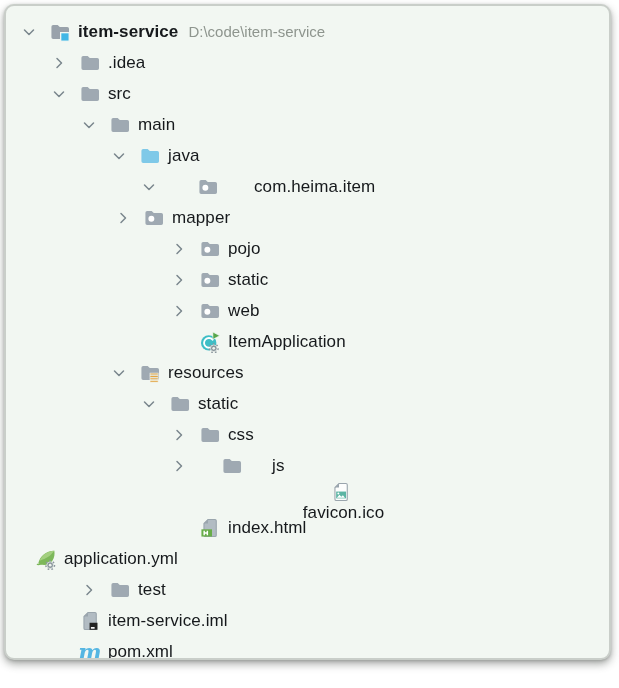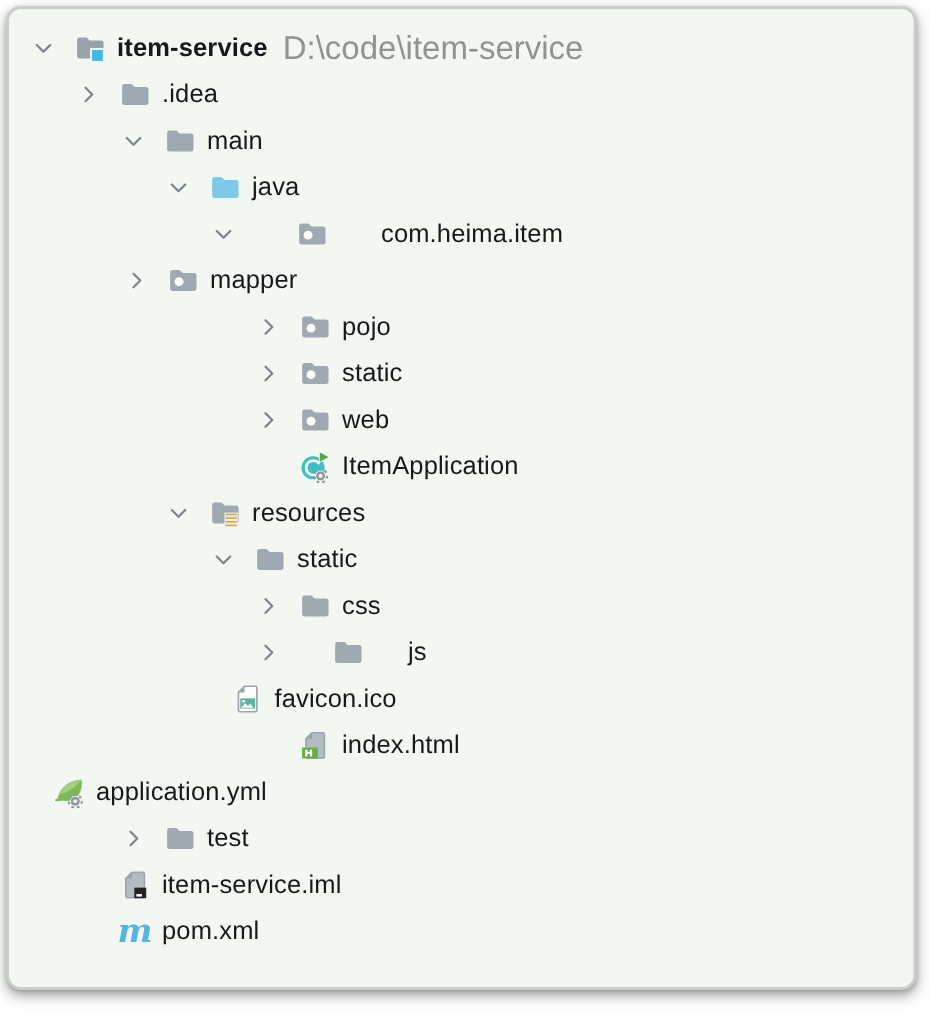--- a/index.html
+++ b/index.html
@@ -46,21 +46,21 @@
   }
   .label {
     margin-left: 6px;
     font-size: 17px;
     color: #16191c;
     letter-spacing: .1px;
   }
   .label.bold { font-weight: 700; }
   .path {
     margin-left: 10px;
-    font-size: 22px;
+    font-size: 15px;
     color: #8e958e;
   }
   .maven-m {
     font-family: "DejaVu Serif", serif;
     font-style: italic;
     font-weight: 700;
     font-size: 22px;
     line-height: 20px;
     color: #55b6e2;
   }
@@ -91,20 +91,33 @@
             <path d="M7 4.5 L11.5 9 L7 13.5" fill="none" stroke="#7a868d" stroke-width="1.5" stroke-linecap="round" stroke-linejoin="round"></path>
           </svg>
         </span>
         <span class="icon">
           <svg width="22" height="22" viewBox="0 0 20 20">
             <path d="M2.2 5.2 q0-1.6 1.6-1.6 h4.1 l1.9 1.9 h6.8 q1.6 0 1.6 1.6 v7.6 q0 1.6-1.6 1.6 H3.8 q-1.6 0-1.6-1.6 z" fill="#9fa9b2"></path>
           </svg>
         </span>
         <span class="label">.idea</span>
       </div>
+      <div class="row" style="padding-left: 44px;">
+        <span class="chevron">
+          <svg width="18" height="18" viewBox="0 0 18 18">
+            <path d="M4.5 7 L9 11.5 L13.5 7" fill="none" stroke="#7a868d" stroke-width="1.5" stroke-linecap="round" stroke-linejoin="round"></path>
+          </svg>
+        </span>
+        <span class="icon">
+          <svg width="22" height="22" viewBox="0 0 20 20">
+            <path d="M2.2 5.2 q0-1.6 1.6-1.6 h4.1 l1.9 1.9 h6.8 q1.6 0 1.6 1.6 v7.6 q0 1.6-1.6 1.6 H3.8 q-1.6 0-1.6-1.6 z" fill="#9fa9b2"></path>
+          </svg>
+        </span>
+        <span class="label">src</span>
+      </div>
       <div class="row" style="padding-left: 74px;">
         <span class="chevron">
           <svg width="18" height="18" viewBox="0 0 18 18">
             <path d="M4.5 7 L9 11.5 L13.5 7" fill="none" stroke="#7a868d" stroke-width="1.5" stroke-linecap="round" stroke-linejoin="round"></path>
           </svg>
         </span>
         <span class="icon">
           <svg width="22" height="22" viewBox="0 0 20 20">
             <path d="M2.2 5.2 q0-1.6 1.6-1.6 h4.1 l1.9 1.9 h6.8 q1.6 0 1.6 1.6 v7.6 q0 1.6-1.6 1.6 H3.8 q-1.6 0-1.6-1.6 z" fill="#9fa9b2"></path>
           </svg>
@@ -131,21 +144,21 @@
           </svg>
         </span>
         <span class="icon">
           <svg width="22" height="22" viewBox="0 0 20 20">
             <path d="M2.2 5.2 q0-1.6 1.6-1.6 h4.1 l1.9 1.9 h6.8 q1.6 0 1.6 1.6 v7.6 q0 1.6-1.6 1.6 H3.8 q-1.6 0-1.6-1.6 z" fill="#9fa9b2"></path>
             <circle cx="7.6" cy="10.7" r="2.7" fill="#ffffff"></circle>
           </svg>
         </span>
         <span class="label">com.heima.item</span>
       </div>
-      <div class="row" style="padding-left: 76px;">
+      <div class="row" style="padding-left: 108px;">
         <span class="chevron">
           <svg width="18" height="18" viewBox="0 0 18 18">
             <path d="M7 4.5 L11.5 9 L7 13.5" fill="none" stroke="#7a868d" stroke-width="1.5" stroke-linecap="round" stroke-linejoin="round"></path>
           </svg>
         </span>
         <span class="icon">
           <svg width="22" height="22" viewBox="0 0 20 20">
             <path d="M2.2 5.2 q0-1.6 1.6-1.6 h4.1 l1.9 1.9 h6.8 q1.6 0 1.6 1.6 v7.6 q0 1.6-1.6 1.6 H3.8 q-1.6 0-1.6-1.6 z" fill="#9fa9b2"></path>
             <circle cx="7.6" cy="10.7" r="2.7" fill="#ffffff"></circle>
           </svg>
@@ -257,21 +270,21 @@
             <path d="M7 4.5 L11.5 9 L7 13.5" fill="none" stroke="#7a868d" stroke-width="1.5" stroke-linecap="round" stroke-linejoin="round"></path>
           </svg>
         </span>
         <span class="icon">
           <svg width="22" height="22" viewBox="0 0 20 20">
             <path d="M2.2 5.2 q0-1.6 1.6-1.6 h4.1 l1.9 1.9 h6.8 q1.6 0 1.6 1.6 v7.6 q0 1.6-1.6 1.6 H3.8 q-1.6 0-1.6-1.6 z" fill="#9fa9b2"></path>
           </svg>
         </span>
         <span class="label">js</span>
       </div>
-      <div class="row" style="padding-left: 119px;">
+      <div class="row" style="padding-left: 66px; flex-direction: column;">
         <span class="chevron"></span>
         <span class="icon">
           <svg width="22" height="22" viewBox="0 0 20 20">
             <path d="M8.2 2.3 H14.5 q1.2 0 1.2 1.2 V16.5 q0 1.2-1.2 1.2 H5.7 q-1.2 0-1.2-1.2 V6 z" fill="#fdfefd" stroke="#9aa5ad" stroke-width="1"></path>
             <path d="M8.2 2.3 V6 H4.5 z" fill="#9aa5ad"></path>
             <rect x="5.6" y="9.6" width="9" height="6.2" fill="#5cb5a3"></rect>
             <circle cx="7.6" cy="11.4" r="0.9" fill="#ffffff"></circle>
             <path d="M6.2 15.3 l2.4-2.7 1.7 1.7 1.4-1.4 1.9 2.4 z" fill="#ffffff"></path>
           </svg>
         </span>

